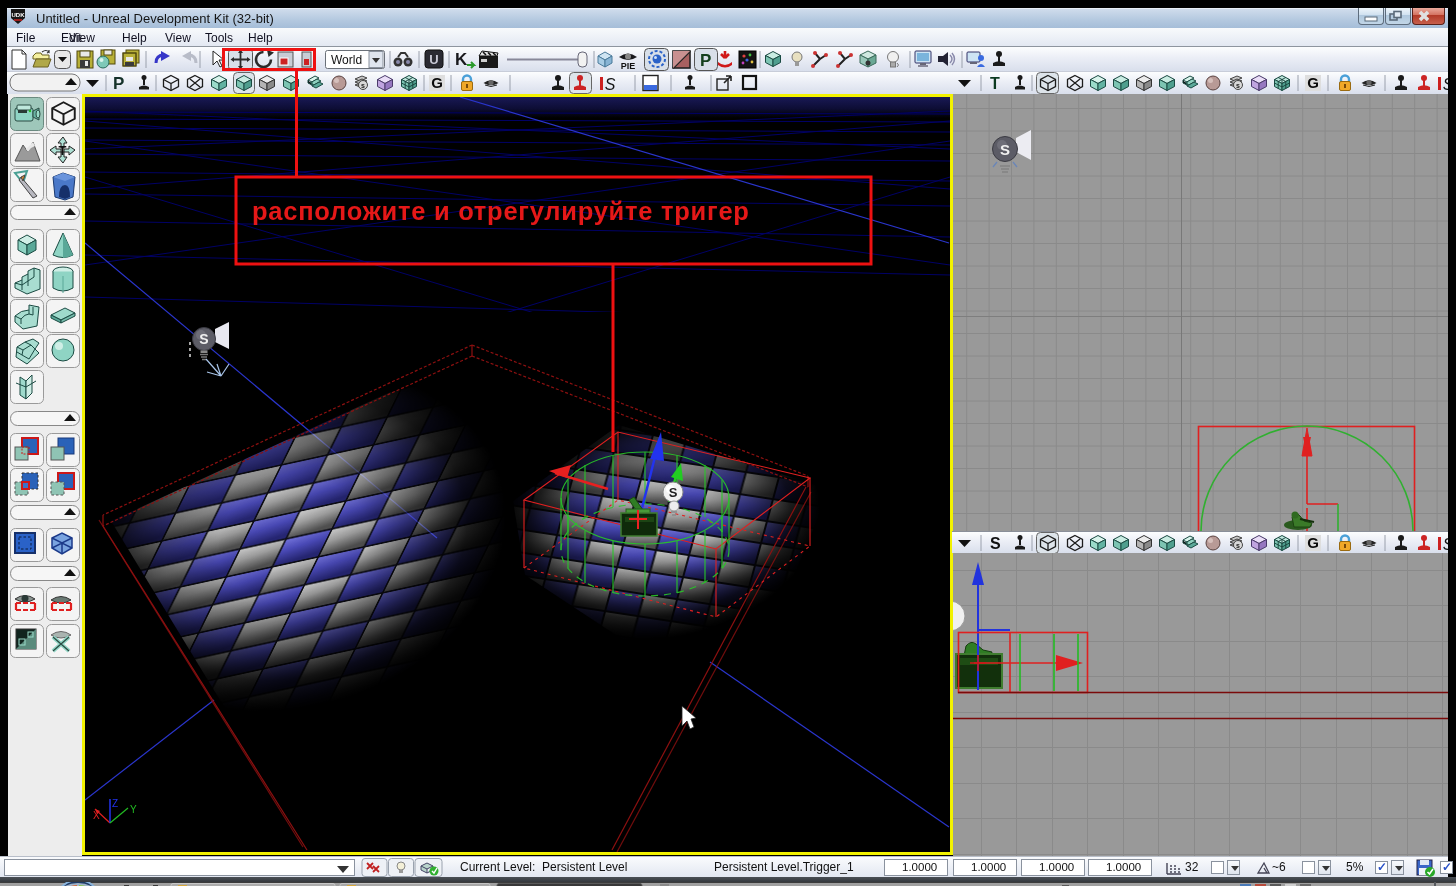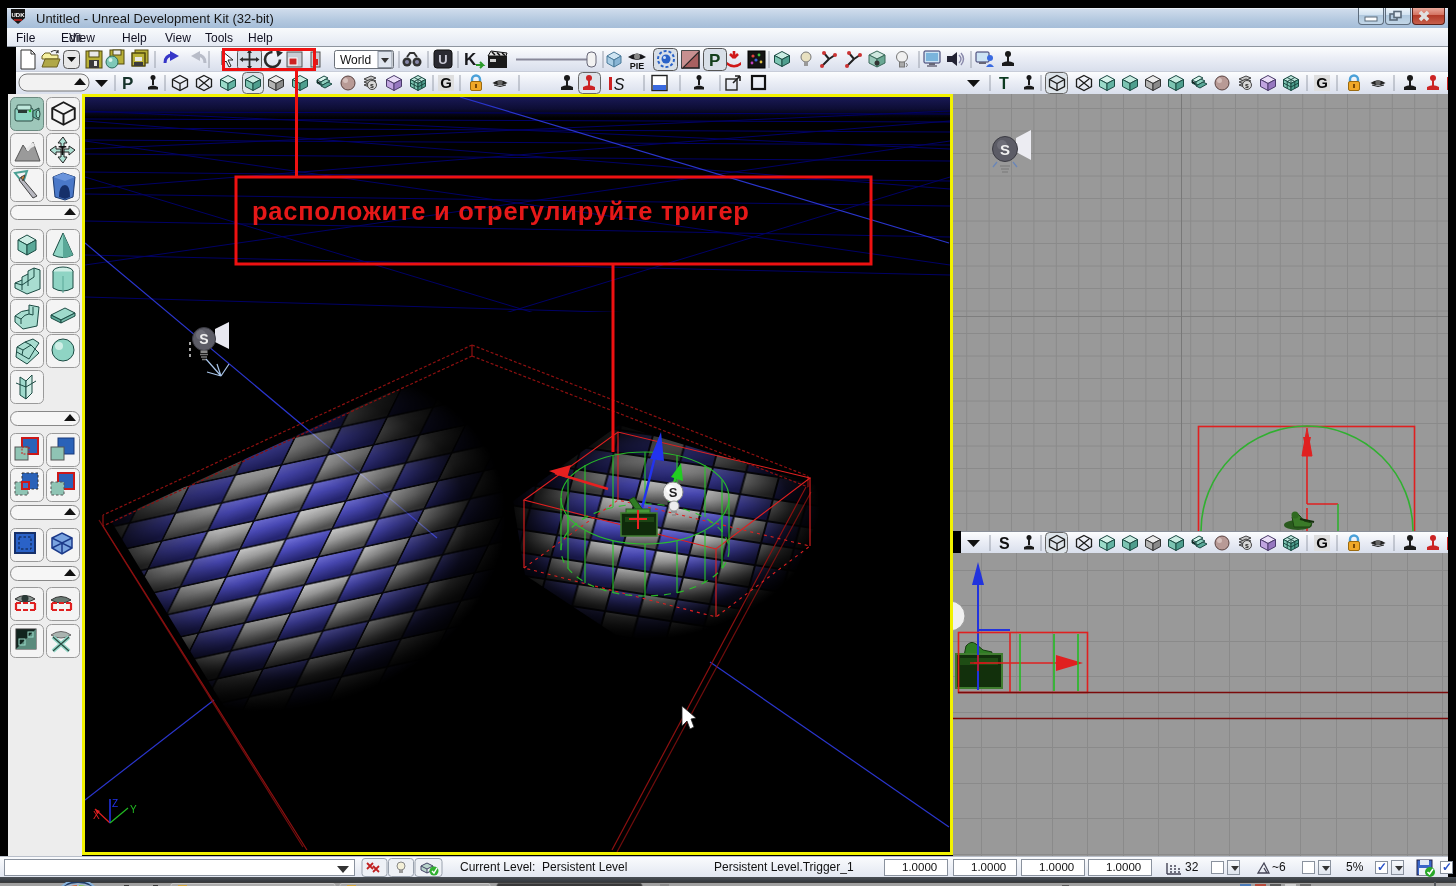--- a/index.html
+++ b/index.html
@@ -19,21 +19,21 @@
     background:linear-gradient(#eef5fb,#cfe0ef 45%,#b0c8de 46%,#c2d6e7);
     color:#333; text-align:center; }
   #btnclose { background:linear-gradient(#eaa99c,#d3705e 45%,#b23a28 46%,#c75f4b);
     border-color:#5a2018; }
   
   #menubar { left:7px; top:28px; width:1441px; height:19px;
     background:linear-gradient(#f8fafc,#e3e8f2);
     border-bottom:1px solid #8e959f; font-size:12px; color:#101020; }
   #menubar span { position:absolute; top:3px; }
   
-  .tbar { background:linear-gradient(#fcfdfe,#ebeef6 45%,#d9dfec);margin-left:9px; }
+  .tbar { background:linear-gradient(#fcfdfe,#ebeef6 45%,#d9dfec); }
   #tb1 { left:7px; top:47px; width:1441px; height:25px; border-bottom:1px solid #c8cdd9;}
   #tb2 { left:7px; top:72px; width:1441px; height:22px; }
   
   #sidebar { left:8px; top:94px; width:74px; height:762px; background:#ededed; }
   
   #mainvp { left:82px; top:94px; width:871px; height:761px;
     border:3px solid #f2f200; background:#fca5a5; }
   .grayvp { background:#9a9a9a; }
   #vpTR { left:953px; top:94px; width:495px; height:437px; }
   #tbm { left:952px; top:531px; width:496px; height:22px; border-top:1px solid #8a8f99;}

